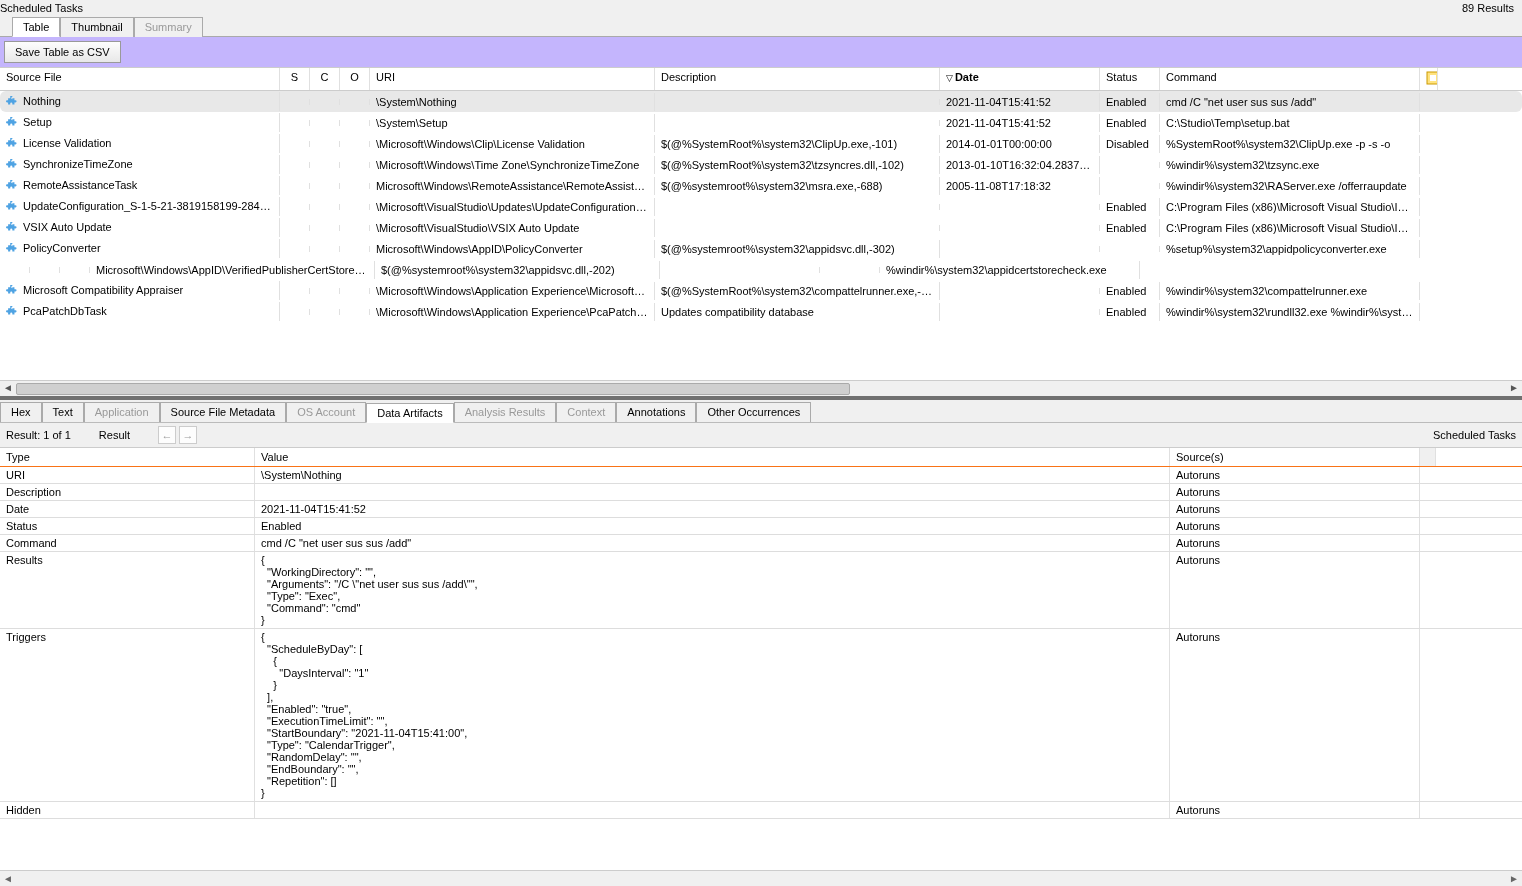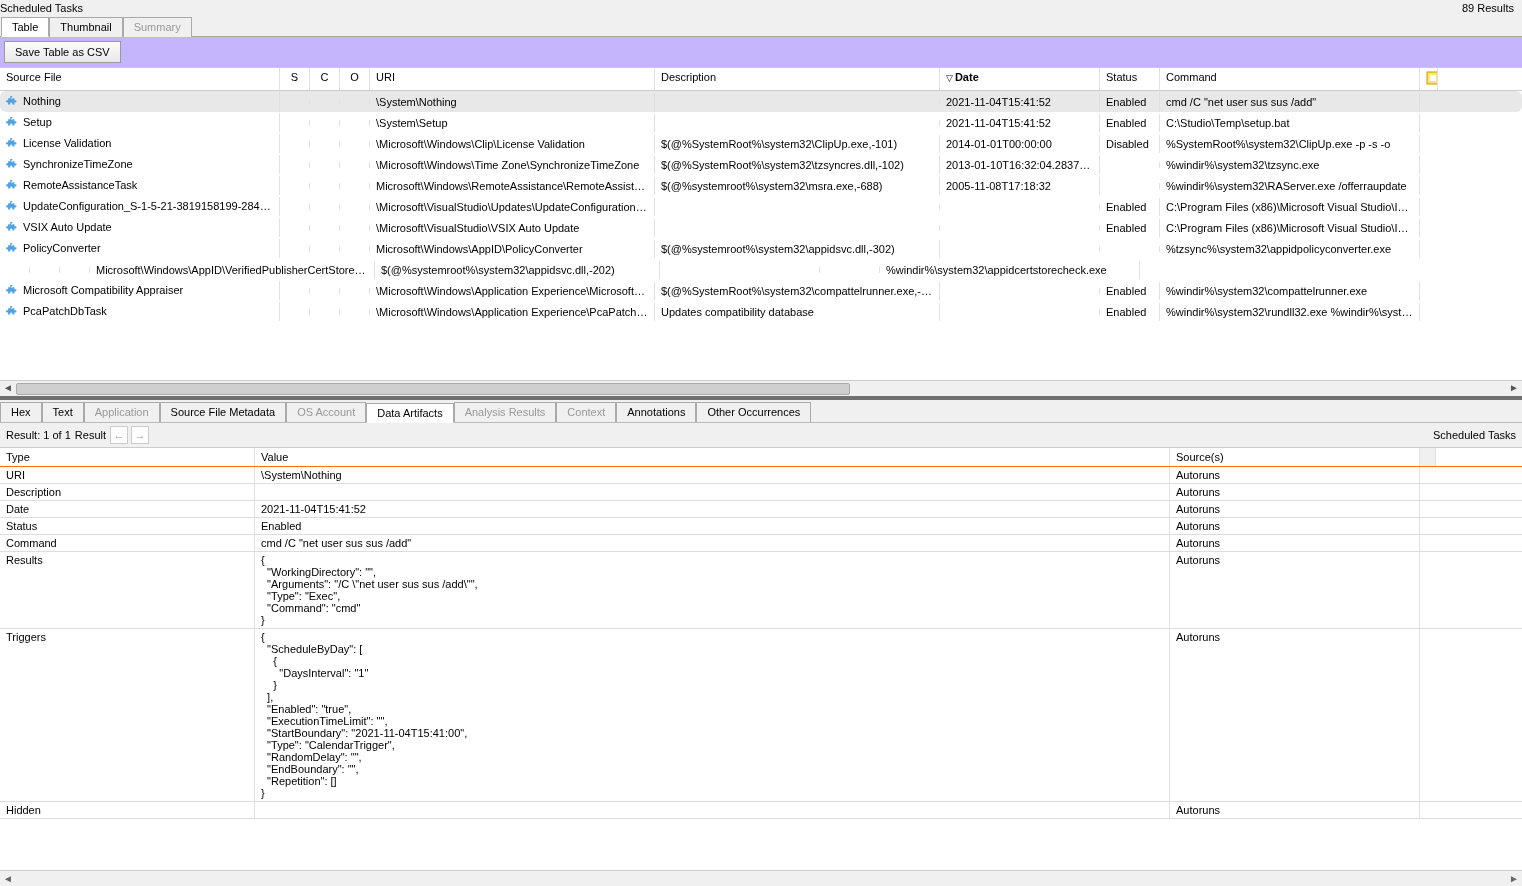--- a/index.html
+++ b/index.html
@@ -21,21 +21,21 @@
   padding: 2px 4px 2px 0;
   background: #f0f0f0;
   font-size: 11px;
 }
 .header-title { font-weight: normal; }
 .header-results { font-weight: normal; padding-right: 4px; }
 .tabs-row {
   display: flex;
   background: #f0f0f0;
   border-bottom: 1px solid #aaa;
-  padding-left: 1px;
+  padding-left: 12px;
 }
 .tab {
   padding: 3px 10px;
   border: 1px solid #aaa;
   border-bottom: none;
   background: #f0f0f0;
   margin-right: 0;
   cursor: pointer;
   font-size: 11px;
   position: relative;
@@ -160,21 +160,21 @@
 .btab.active { background: #fff; border-bottom: 1px solid #fff; position: relative; top: 1px; }
 .btab.disabled { color: #999; }
 .result-bar {
   display: flex;
   justify-content: space-between;
   align-items: center;
   padding: 3px 6px;
   background: #f0f0f0;
   border-bottom: 1px solid #ccc;
 }
-.result-left { display: flex; align-items: center; gap: 4px; }
+.result-left { display: flex; align-items: center; gap: 28px; }
 .nav-arrows .arrow {
   display: inline-block;
   width: 18px;
   height: 18px;
   text-align: center;
   border: 1px solid #ccc;
   background: #fdfdfd;
   color: #999;
   cursor: default;
   line-height: 16px;
@@ -369,21 +369,21 @@
         <div class="td col-sourcefile"><span class="puzzle-icon"><svg width="13" height="13" viewBox="0 0 16 16">
               <path fill="#4fa3e3" d="M6 0h4v2a2 2 0 1 0 0 4v-2h4v4h2a2 2 0 1 1 0 4h-2v4h-4v-2a2 2 0 1 0-4 0v2H2v-4H0a2 2 0 1 1 0-4h2V4h4V0z" transform="scale(0.65) translate(2,2)"></path>
             </svg></span>PolicyConverter</div>
         <div class="td col-s"></div>
         <div class="td col-c"></div>
         <div class="td col-o"></div>
         <div class="td col-uri">Microsoft\Windows\AppID\PolicyConverter</div>
         <div class="td col-desc">$(@%systemroot%\system32\appidsvc.dll,-302)</div>
         <div class="td col-date"></div>
         <div class="td col-status"></div>
-        <div class="td col-command">%tzsync%\system32\appidpolicyconverter.exe</div>
+        <div class="td col-command">%setup%\system32\appidpolicyconverter.exe</div>
       </div>
       <div class="tr">
         <div class="td col-s"></div>
         <div class="td col-c"></div>
         <div class="td col-o"></div>
         <div class="td col-uri">Microsoft\Windows\AppID\VerifiedPublisherCertStoreCheck</div>
         <div class="td col-desc">$(@%systemroot%\system32\appidsvc.dll,-202)</div>
         <div class="td col-date"></div>
         <div class="td col-status"></div>
         <div class="td col-command">%windir%\system32\appidcertstorecheck.exe</div>

